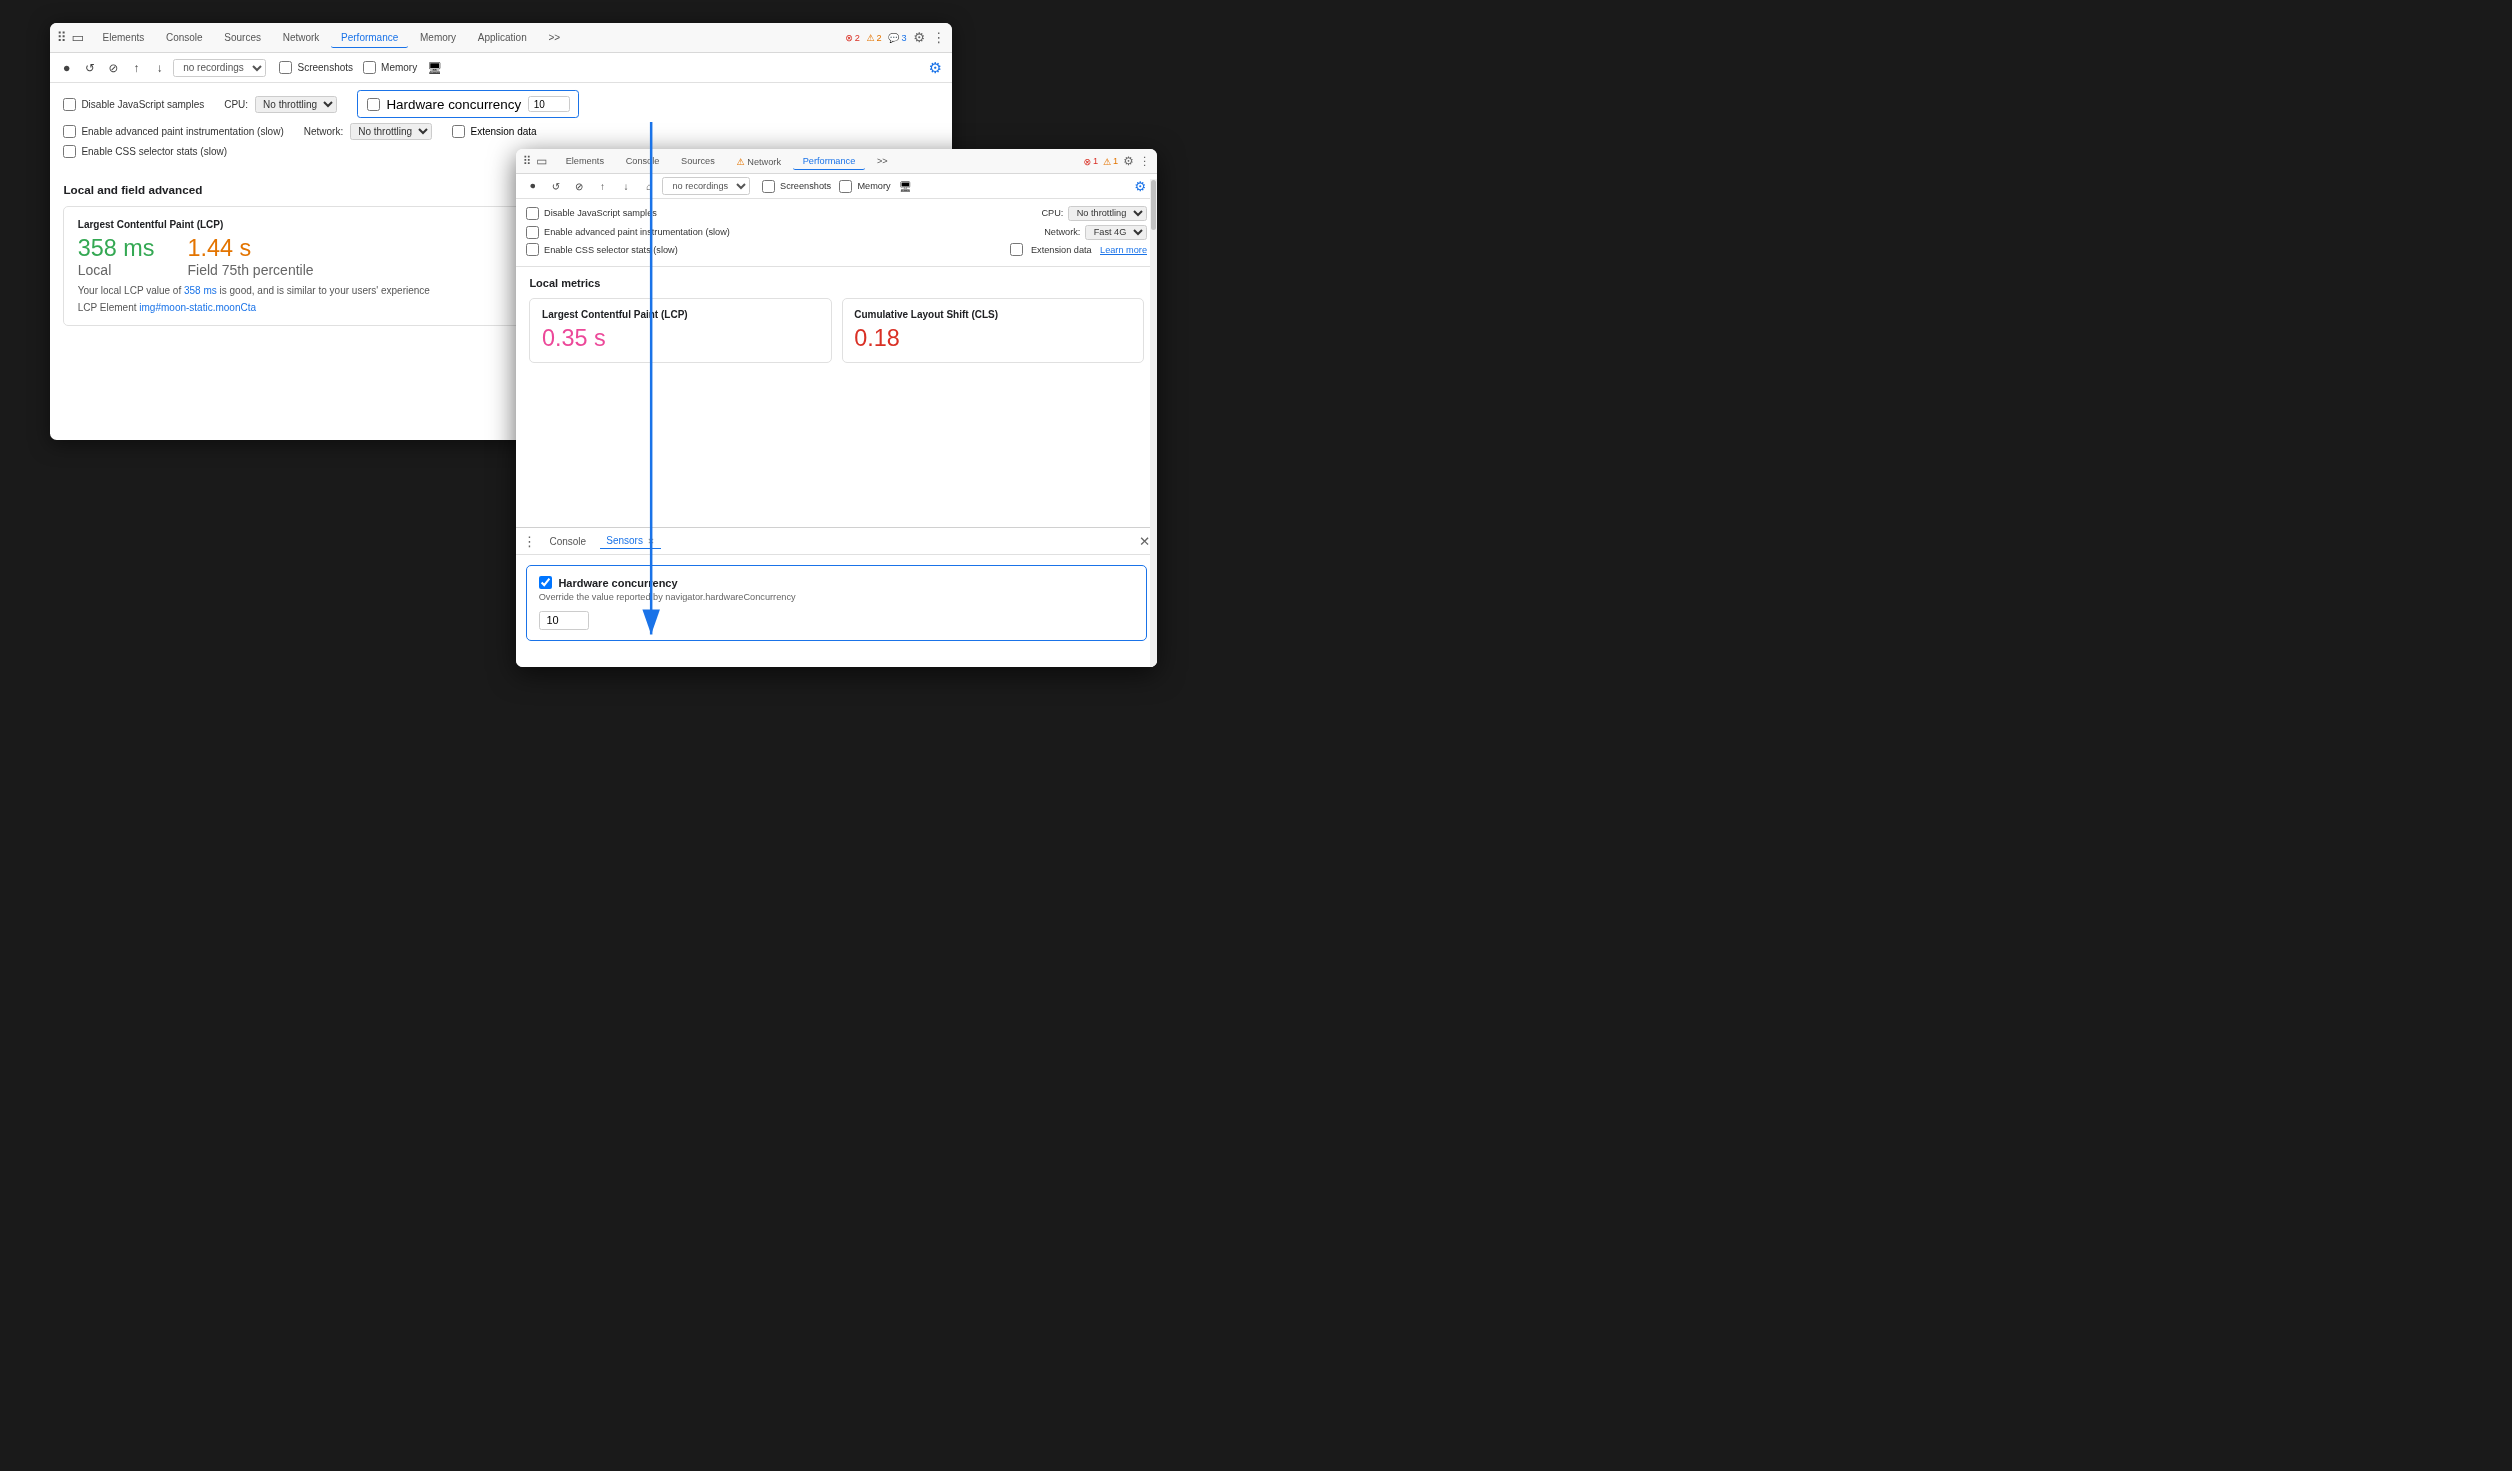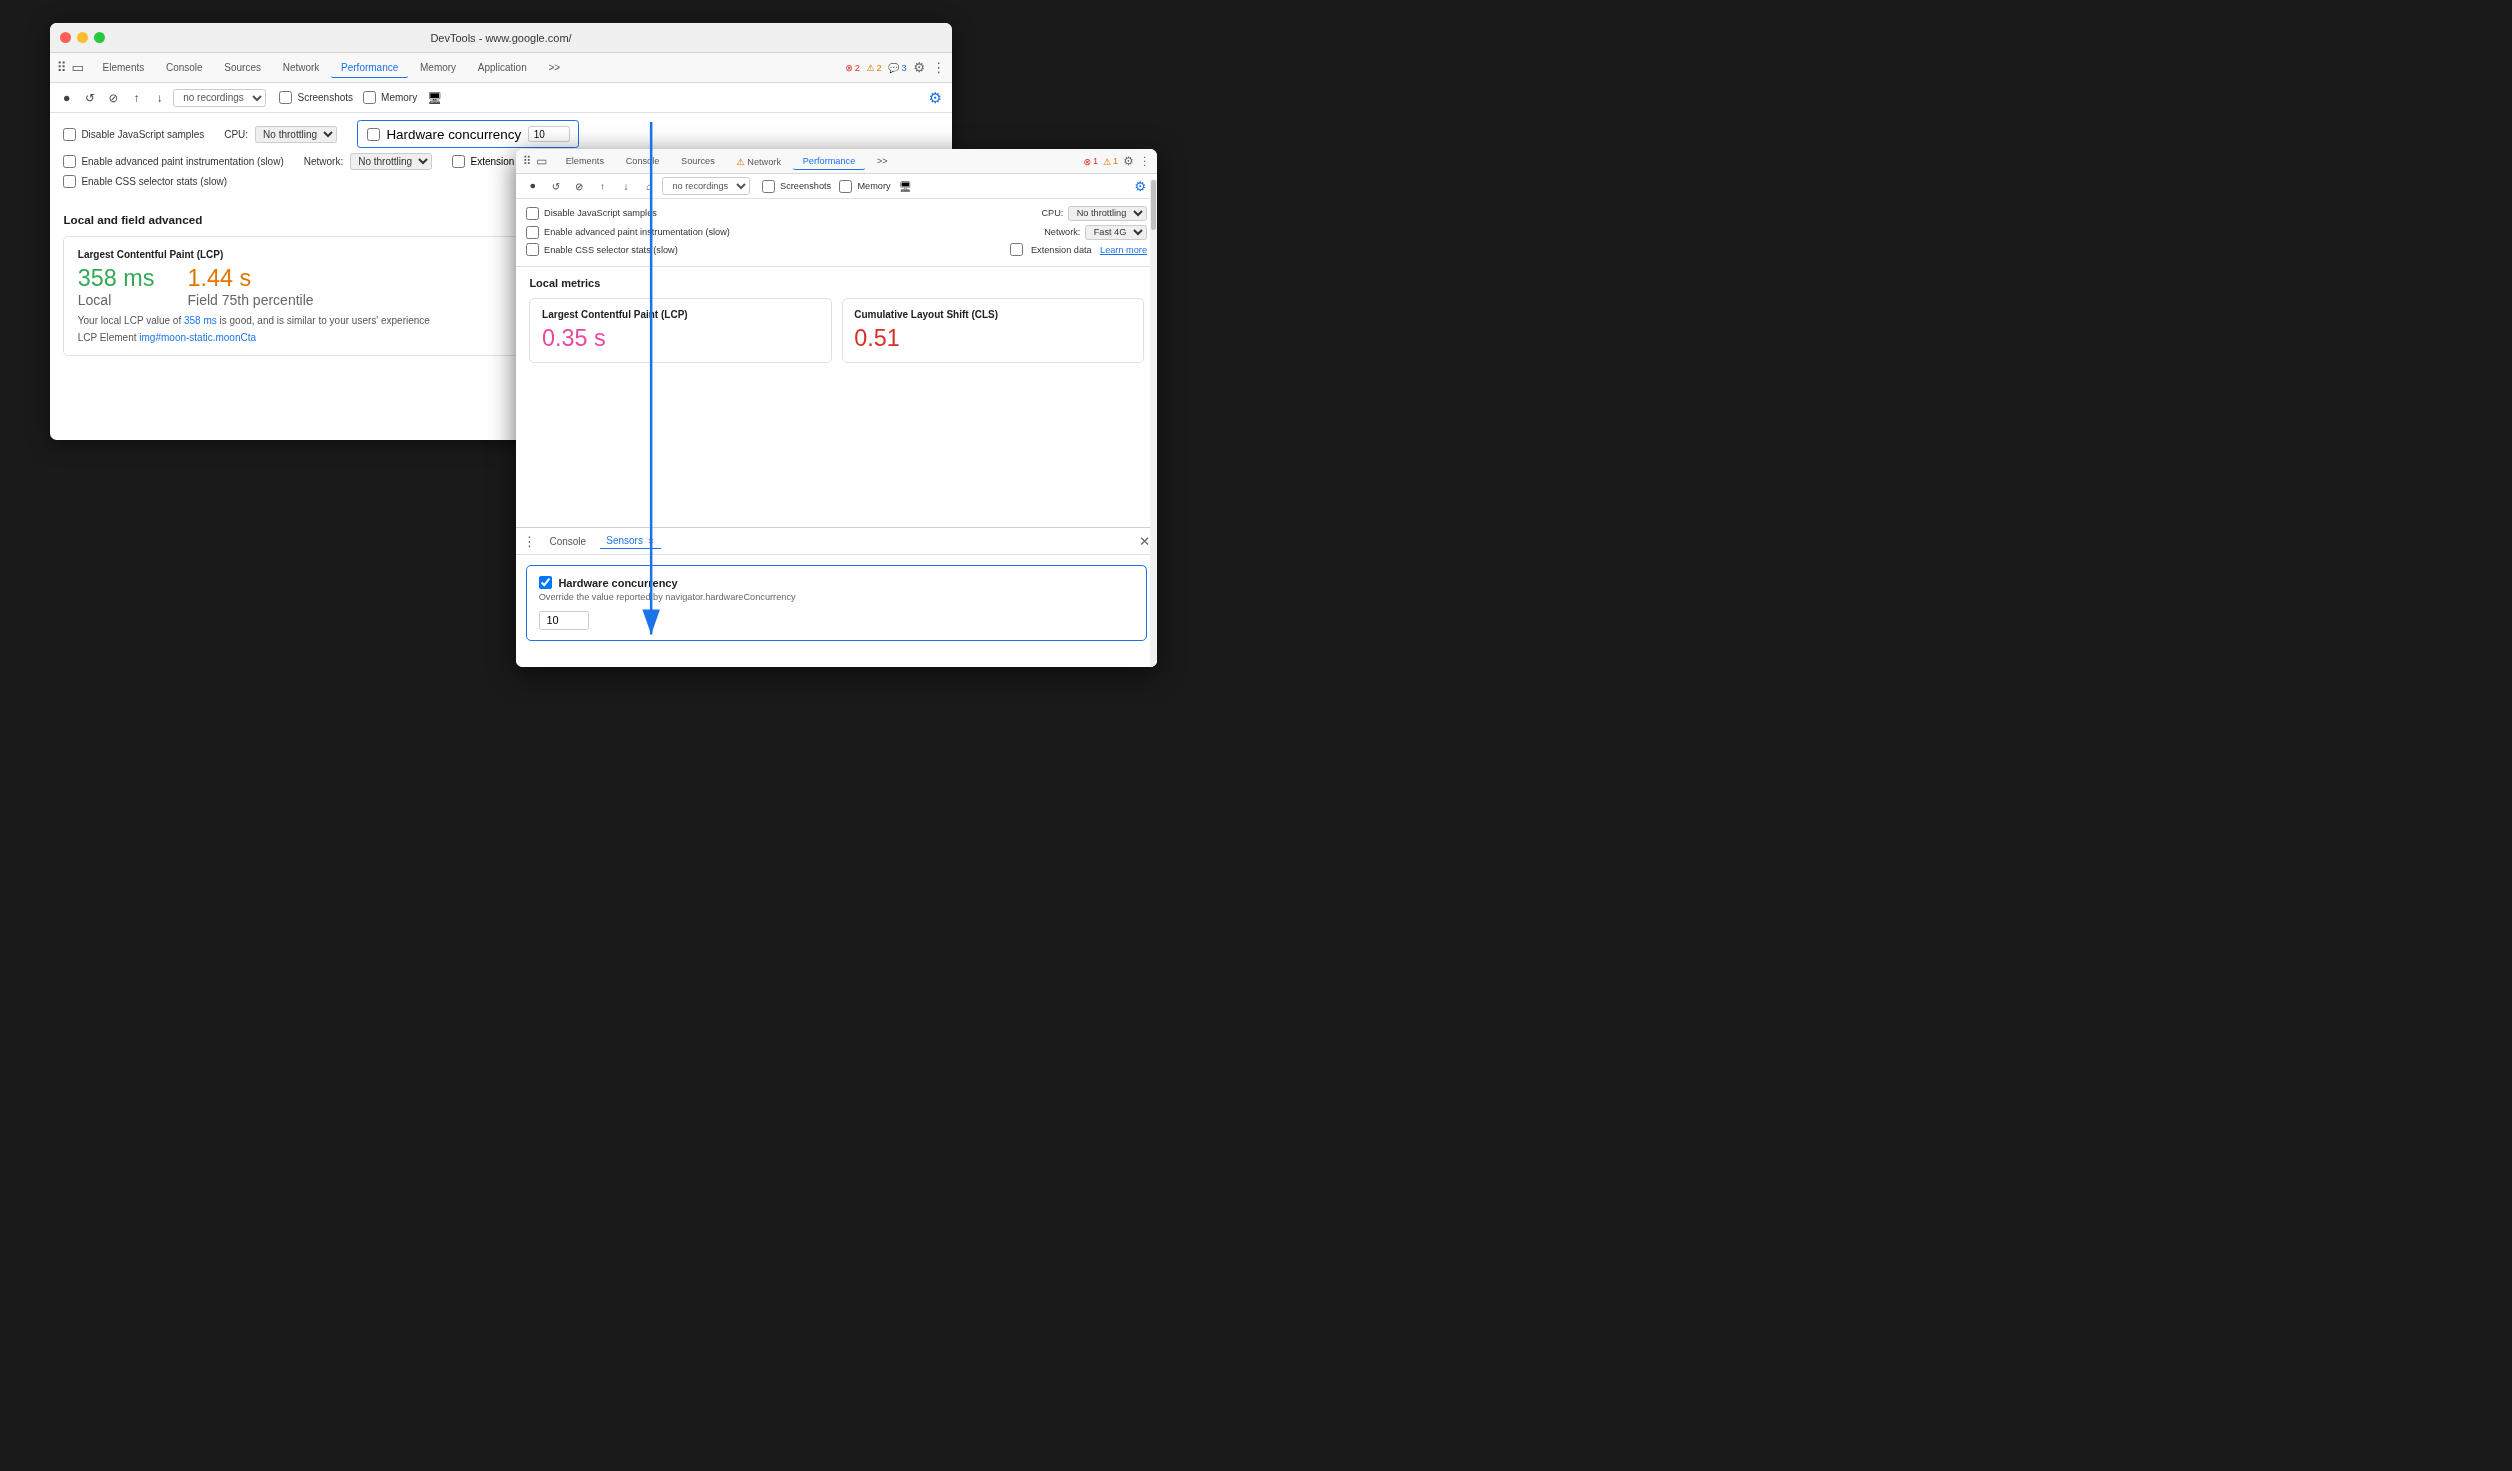--- a/index.html
+++ b/index.html
@@ -391,28 +391,20 @@
       margin: 0.8px;
       height: 50px;
       background: #c0c0c0;
       border-radius: 3.3px;
     }
   </style>
 </head>
 <body>
 
 <div class="devtools-back">
-  <div class="window-titlebar">
-    <div class="traffic-lights">
-      <div class="tl tl-red"></div>
-      <div class="tl tl-yellow"></div>
-      <div class="tl tl-green"></div>
-    </div>
-    <span class="title-text">DevTools - www.google.com/</span>
-  </div>
 
   <div class="devtools-tabs">
     <div class="tab-icon-area">
       <span style="font-size:13.4px;color:#555;">⠿</span>
       <span style="font-size:13.4px;color:#555;">▭</span>
     </div>
     <div class="devtools-tab">Elements</div>
     <div class="devtools-tab">Console</div>
     <div class="devtools-tab">Sources</div>
     <div class="devtools-tab">Network</div>
@@ -609,21 +601,21 @@
 
   <div class="local-metrics-section">
     <div class="local-metrics-title">Local metrics</div>
     <div class="metrics-cards-row">
       <div class="metric-card-sm">
         <div class="mlabel">Largest Contentful Paint (LCP)</div>
         <div class="mval">0.35 s</div>
       </div>
       <div class="metric-card-sm">
         <div class="mlabel">Cumulative Layout Shift (CLS)</div>
-        <div class="mval red">0.51</div>
+        <div class="mval red">0.18</div>
       </div>
     </div>
   </div>
 
 
   <div class="bottom-drawer">
     <div class="drawer-tabs">
       <span class="drawer-dots">⋮</span>
       <div class="drawer-tab">Console</div>
       <div class="drawer-tab active">

